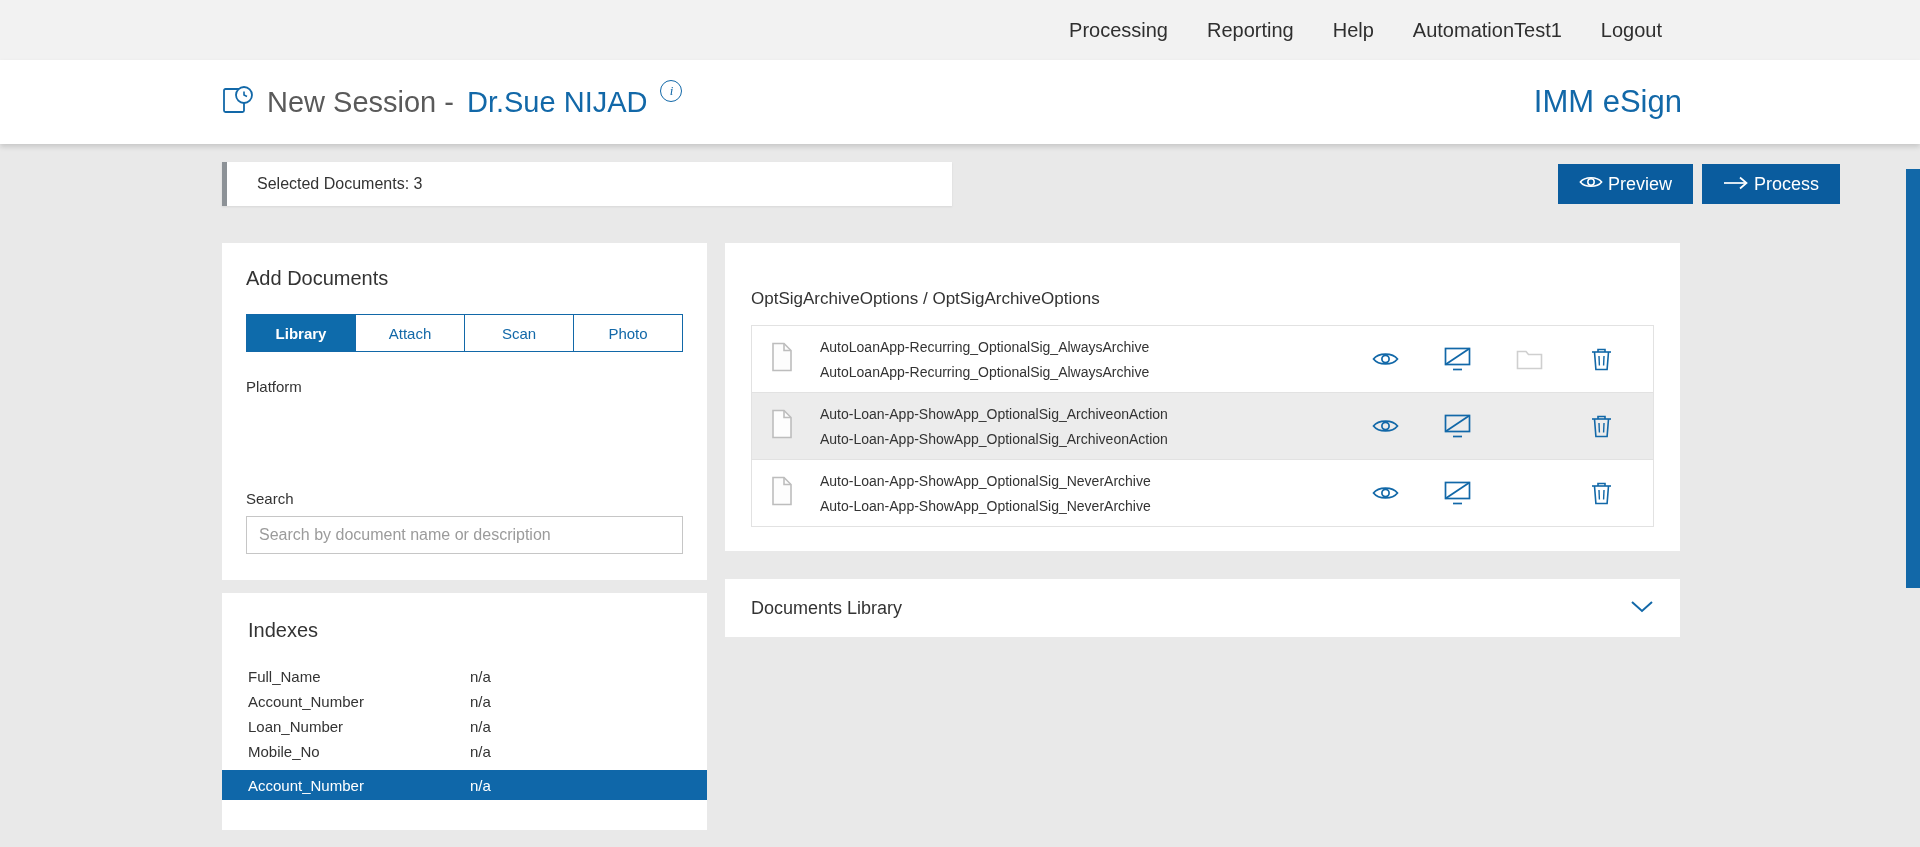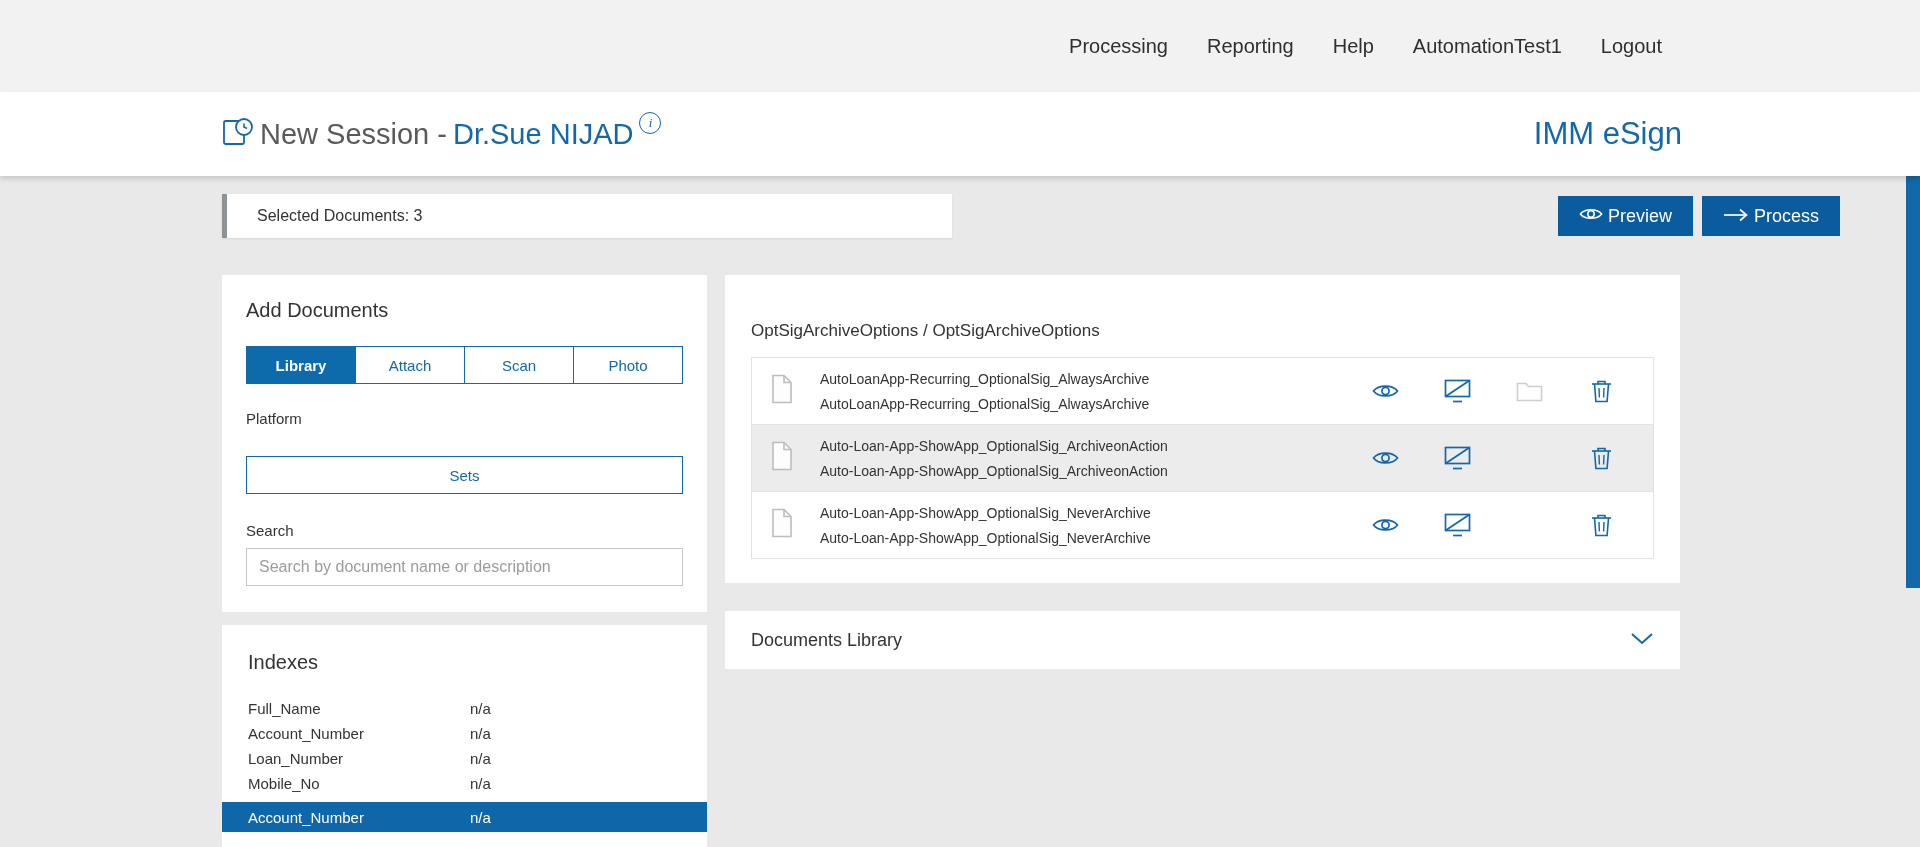--- a/index.html
+++ b/index.html
@@ -1,25 +1,25 @@
 <!DOCTYPE html>
 <html><head>
 <meta charset="utf-8">
 <style>
   * { margin:0; padding:0; box-sizing:border-box; }
   html,body { width:1920px; height:847px; overflow:hidden; }
   body { font-family:"Liberation Sans", sans-serif; background:#e9e9e9; color:#3c3c3c; position:relative; }
 
   
-  .topbar { height:92px; background:#f2f2f2; display:flex; align-items:center; justify-content:flex-end; gap:39px; padding-right:258px; }
+  .topbar { height:60px; background:#f2f2f2; display:flex; align-items:center; justify-content:flex-end; gap:39px; padding-right:258px; }
   .nav-item { font-size:20px; color:#2f2f2f; text-decoration:none; cursor:pointer; }
 
   
   .header { height:84px; background:#ffffff; box-shadow:0 3px 5px rgba(0,0,0,0.14); display:flex; align-items:center; justify-content:space-between; padding:0 238px 0 222px; position:relative; z-index:2; }
-  .header-left { display:flex; align-items:center; gap:6px; }
+  .header-left { display:flex; align-items:center; gap:13px; }
   .header-title { font-size:29px; color:#5a5a5a; }
   .header-user { font-size:29px; color:#1268a8; text-decoration:none; cursor:pointer; }
   .info-icon { width:22px; height:22px; border:1.5px solid #1268a8; border-radius:50%; color:#1268a8; font-size:13px; display:flex; align-items:center; justify-content:center; font-style:italic; font-family:"Liberation Serif", serif; transform:translateY(-11px); cursor:pointer; }
   .brand { font-size:31px; color:#1268a8; }
 
   main { padding-top:18px; }
 
   
   .toolbar-row { margin-left:222px; width:1618px; display:flex; justify-content:space-between; align-items:center; }
   .selected-bar { width:730px; height:44px; background:#ffffff; border-left:5px solid #8d9297; display:flex; align-items:center; padding-left:30px; font-size:16px; color:#333; box-shadow:0 1px 2px rgba(0,0,0,0.08); }
@@ -137,21 +137,20 @@
       <section class="card add-doc">
         <h2>Add Documents</h2>
         <div class="tabs">
           <div class="tab active">Library</div>
           <div class="tab">Attach</div>
           <div class="tab">Scan</div>
           <div class="tab">Photo</div>
         </div>
         <label class="field-label">Platform</label>
         <div class="seg">
-          <div class="seg-btn outline">Sets</div>
         </div>
         <label class="field-label search">Search</label>
         <input class="search-input" type="text" placeholder="Search by document name or description" style="">
       </section>
 
       <section class="card indexes">
         <h2>Indexes</h2>
         <div class="idx-rows">
           <div class="idx-row">
             <span class="idx-label">Full_Name</span>

